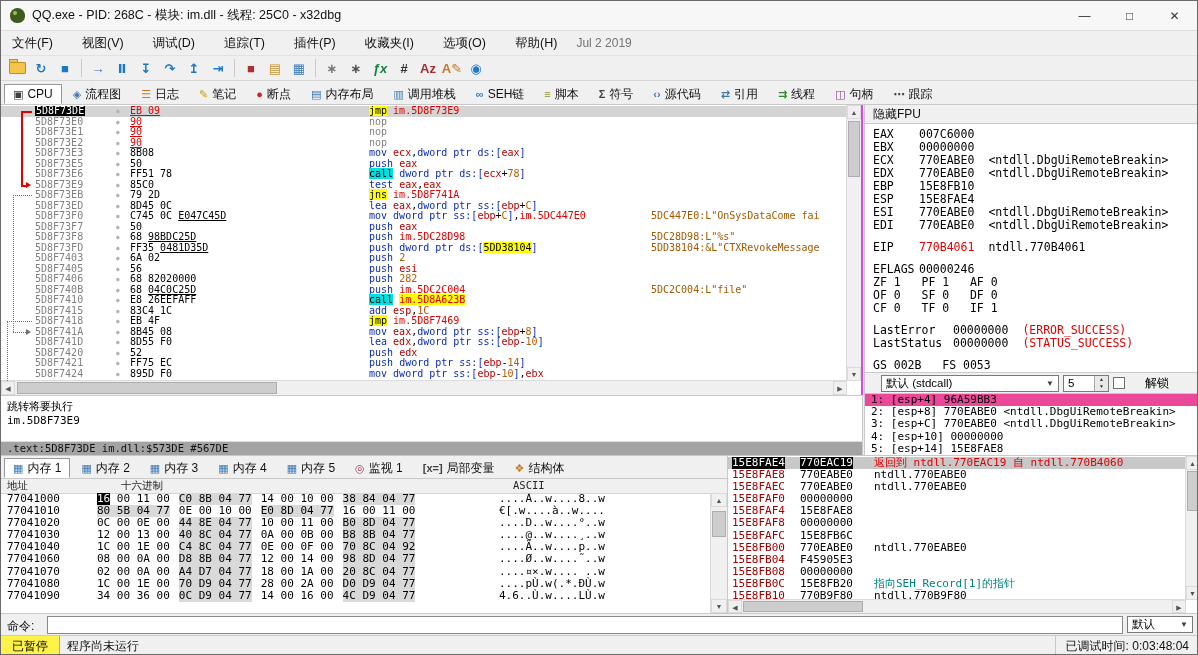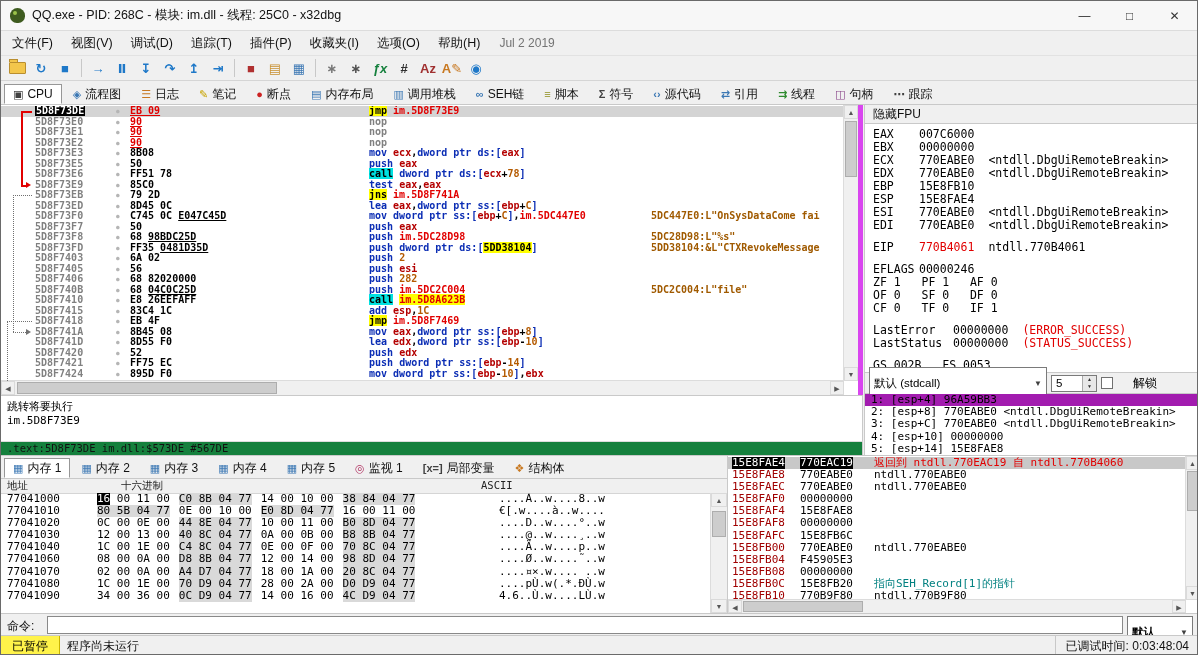--- a/index.html
+++ b/index.html
@@ -27,21 +27,21 @@
   .folder-shape:before{content:"";position:absolute;top:-4px;left:-1px;width:7px;height:2px;background:#F3C64B;border:1px solid #B98E2F;border-bottom:none;}
 
   
   #tabbar{position:absolute;left:0;top:80px;width:100%;height:24px;background:#F0F0F0;border-bottom:1px solid #C9C9C9;box-sizing:border-box;display:flex;align-items:flex-end;padding-left:2px;}
   .tab{display:inline-flex;align-items:center;height:20px;padding:0 8px;margin:0 1px;font-size:12px;color:#111;border:1px solid transparent;box-sizing:border-box;}
   .tab.active{background:#FFFFFF;border:1px solid #979797;border-bottom:1px solid #FFFFFF;}
   .tab-ic{margin-right:4px;font-size:11px;font-weight:bold;}
   #bottom-tabbar{position:absolute;left:0;top:454px;width:726px;height:23px;background:#F0F0F0;border-top:1px solid #C9C9C9;box-sizing:border-box;display:flex;align-items:flex-end;padding-left:2px;}
 
   
-  #disasm-pane{position:absolute;left:0;top:104px;width:862px;height:290px;background:#FFFFFF;border-right:5px solid #d946ef;box-sizing:border-box;overflow:hidden;font-weight:bold;}
+  #disasm-pane{position:absolute;left:0;top:104px;width:862px;height:290px;background:#FFFFFF;border-right:2px solid #d946ef;box-sizing:border-box;overflow:hidden;}
   #disasm-rows{position:absolute;left:0;top:1px;right:14px;bottom:14px;overflow:hidden;}
   #disasm-gutter{position:absolute;left:0;top:1px;width:40px;bottom:14px;pointer-events:none;z-index:3;}
   .drow{position:relative;height:10.5px;line-height:10.5px;font-family:"DejaVu Sans Mono",monospace;font-size:10px;white-space:pre;}
   .drow.dsel{background:#D4D4D4;}
   .c-addr{position:absolute;left:34px;color:#808080;}
   .addr-sel{background:#000;color:#FFF;padding:0 1px;}
   .c-dot{position:absolute;left:115px;top:0;color:#B5B5B5;font-size:6px;line-height:10.5px;}
   .c-bytes{position:absolute;left:129px;color:#000;}
   .c-instr{position:absolute;left:368px;color:#000;}
   .c-cmt{position:absolute;left:650px;width:196px;overflow:hidden;}
@@ -53,44 +53,44 @@
   .tk-r{color:#B40000;}
   .tk-n{color:#B45A00;}
   .tk-f{color:#E10000;}
   .tk-y{background:#FFFF00;color:#000;}
   .tk-yf{background:#FFFF00;color:#E10000;}
   .tk-c{background:#00E1E1;color:#000;}
 
   
   #infobox{position:absolute;left:0;top:394px;width:862px;height:46px;background:#FFFFFF;border-top:1px solid #C9C9C9;border-right:1px solid #C9C9C9;box-sizing:border-box;font-family:"DejaVu Sans Mono",monospace;font-size:11px;padding:4px 6px;}
   #infobox div{line-height:14px;}
-  #statusline{position:absolute;left:0;top:440px;width:862px;height:14px;background:#15803d;border-top:1px solid #DDD;border-right:1px solid #C9C9C9;box-sizing:border-box;font-family:"DejaVu Sans Mono",monospace;font-size:10.5px;line-height:13px;padding-left:6px;color:#111;}
+  #statusline{position:absolute;left:0;top:440px;width:862px;height:14px;background:#a3a3a3;border-top:1px solid #DDD;border-right:1px solid #C9C9C9;box-sizing:border-box;font-family:"DejaVu Sans Mono",monospace;font-size:10.5px;line-height:13px;padding-left:6px;color:#111;}
 
   
   #registers-pane{position:absolute;left:863px;top:104px;width:335px;height:350px;background:#FFFFFF;box-sizing:border-box;border-left:1px solid #C9C9C9;overflow:hidden;}
   #hide-fpu{position:absolute;left:0;top:0;width:100%;height:19px;background:#F0F0F0;border-bottom:1px solid #C9C9C9;font-size:12px;line-height:18px;padding-left:8px;box-sizing:border-box;color:#111;}
   #registers-list{position:absolute;left:0;top:23px;width:100%;}
   .reg-row{height:13px;line-height:13px;font-family:"DejaVu Sans Mono",monospace;font-size:11.5px;white-space:pre;padding-left:8px;}
   .reg-gap{height:9px;}
   .rn{display:inline-block;min-width:46px;}
   .rn.wide{min-width:80px;}
   .rc{margin-left:14px;}
   .red{color:#E10000;}
   #convention-bar{position:absolute;left:0;top:267px;width:100%;height:22px;background:#F0F0F0;border-top:1px solid #C9C9C9;border-bottom:1px solid #C9C9C9;box-sizing:border-box;display:flex;align-items:center;padding:0 4px;gap:4px;}
-  .combo{background:#FFF;border:1px solid #7A7A7A;height:17px;display:flex;align-items:center;font-size:11.5px;padding:15px 4px;box-sizing:border-box;}
+  .combo{background:#FFF;border:1px solid #7A7A7A;height:17px;display:flex;align-items:center;font-size:11.5px;padding:7px 4px;box-sizing:border-box;margin-left:12px;}
   .combo .arr{margin-left:auto;font-size:8px;color:#404040;padding-left:5px;}
   #conv-combo{flex:0 0 178px;}
   .spinbox{flex:0 0 46px;background:#FFF;border:1px solid #7A7A7A;height:17px;box-sizing:border-box;display:flex;align-items:center;font-size:11.5px;padding-left:4px;position:relative;}
   .spin-btns{position:absolute;right:0;top:0;bottom:0;width:13px;display:flex;flex-direction:column;border-left:1px solid #AAA;}
   .spin-btns span{flex:1;font-size:5px;line-height:7px;text-align:center;background:#E8E8E8;color:#333;}
   .chkwrap{display:flex;align-items:center;font-size:12px;gap:20px;}
   .chk{width:12px;height:12px;background:#FFF;border:1px solid #707070;box-sizing:border-box;}
   #args-list{position:absolute;left:0;top:289px;width:100%;bottom:0;background:#FFF;}
   .arg-row{height:12.2px;line-height:12.2px;font-family:"DejaVu Sans Mono",monospace;font-size:11px;white-space:pre;padding-left:6px;overflow:hidden;}
-  .arg-row.sel{background:#a21caf;}
+  .arg-row.sel{background:#ec4899;}
 
   
   #dump-pane{position:absolute;left:0;top:477px;width:726px;height:135px;background:#FFF;border-top:1px solid #C9C9C9;box-sizing:border-box;overflow:hidden;}
   #dump-header{position:absolute;left:0;top:0;width:100%;height:14px;background:#F0F0F0;border-bottom:1px solid #D5D5D5;font-family:"DejaVu Sans Mono",monospace;font-size:10.5px;line-height:13px;color:#222;}
   #dump-header span{position:absolute;}
   #dump-rows{position:absolute;left:0;top:14px;right:16px;bottom:0;overflow:hidden;}
   .mrow{position:relative;height:12.1px;line-height:12.1px;font-family:"DejaVu Sans Mono",monospace;font-size:11px;white-space:pre;}
   .m-addr{position:absolute;left:6px;}
   .m-hex{position:absolute;left:96px;}
   .m-group{display:inline-block;margin-right:9px;}
@@ -112,21 +112,21 @@
 
   
   .sb-btn{position:absolute;width:14px;height:14px;color:#555;font-size:7px;text-align:center;line-height:13px;background:#F0F0F0;border:1px solid #DADADA;box-sizing:border-box;}
   .sb-track{position:absolute;background:#F0F0F0;}
   .sb-thumb{position:absolute;background:#CDCDCD;border:1px solid #ADADAD;box-sizing:border-box;}
 
   
   #cmdbar{position:absolute;left:0;top:612px;width:100%;height:22px;background:#F0F0F0;border-top:1px solid #C9C9C9;box-sizing:border-box;}
   #cmd-label{position:absolute;left:6px;top:4px;font-size:12px;color:#111;}
   #cmd-input{position:absolute;left:46px;top:2px;right:74px;height:16px;border:1px solid #898989;background:#FFF;font-size:12px;padding:0 3px;font-family:"DejaVu Sans Mono",monospace;}
-  #cmd-combo{position:absolute;right:4px;top:2px;width:66px;height:17px;font-weight:bold;}
+  #cmd-combo{position:absolute;right:4px;top:2px;width:66px;height:17px;}
 
   
   #statusbar{position:absolute;left:0;top:634px;width:100%;height:21px;background:#F0F0F0;border-top:1px solid #C9C9C9;box-sizing:border-box;font-size:12px;}
   #status-paused{position:absolute;left:0;top:0;width:58px;height:100%;background:#FFF34A;border-right:1px solid #C9B400;text-align:center;line-height:20px;color:#000;}
   #status-msg{position:absolute;left:66px;top:0;line-height:20px;color:#111;}
   #status-time{position:absolute;right:8px;top:0;line-height:20px;color:#111;border-left:1px solid #C8C8C8;padding-left:10px;}
 </style>
 </head>
 <body>
 
@@ -136,21 +136,21 @@
     <span id="app-icon"></span>
     <span id="window-title">QQ.exe - PID: 268C - 模块: im.dll - 线程: 25C0 - x32dbg</span>
     <span id="win-controls">
       <span class="win-btn">—</span>
       <span class="win-btn">□</span>
       <span class="win-btn">✕</span>
     </span>
   </div>
 
   <div id="menubar">
-    <span style="display:flex;">
+    <span style="display:flex;gap:11px;">
         <span class="menu-item">文件(F)</span>
         <span class="menu-item">视图(V)</span>
         <span class="menu-item">调试(D)</span>
         <span class="menu-item">追踪(T)</span>
         <span class="menu-item">插件(P)</span>
         <span class="menu-item">收藏夹(I)</span>
         <span class="menu-item">选项(O)</span>
         <span class="menu-item">帮助(H)</span>
       </span>
     <span id="build-date">Jul 2 2019</span>
@@ -389,28 +389,28 @@
       <div class="tab">
         <span class="tab-ic" style="color: rgb(200, 120, 32);">❖</span>
         <span>结构体</span>
       </div>
     </div>
 
   <div id="dump-pane">
     <div id="dump-header">
       <span style="left:6px;">地址</span>
       <span style="left:120px;">十六进制</span>
-      <span style="left:480px;">ASCII</span>
+      <span style="left:512px;">ASCII</span>
     </div>
     <div id="dump-rows">
         <div class="mrow"><span class="m-addr">77041000</span><span class="m-hex"><span class="m-group"><span class="selbyte">16</span><span> 00 11 00</span></span><span class="m-group hl">C0 8B 04 77</span><span class="m-group">14 00 10 00</span><span class="m-group hl">38 84 04 77</span></span><span class="m-ascii">....À..w....8..w</span></div>
         <div class="mrow"><span class="m-addr">77041010</span><span class="m-hex"><span class="m-group hl">80 5B 04 77</span><span class="m-group">0E 00 10 00</span><span class="m-group hl">E0 8D 04 77</span><span class="m-group">16 00 11 00</span></span><span class="m-ascii">€[.w....à..w....</span></div>
         <div class="mrow"><span class="m-addr">77041020</span><span class="m-hex"><span class="m-group">0C 00 0E 00</span><span class="m-group hl">44 8E 04 77</span><span class="m-group">10 00 11 00</span><span class="m-group hl">B0 8D 04 77</span></span><span class="m-ascii">....D..w....°..w</span></div>
         <div class="mrow"><span class="m-addr">77041030</span><span class="m-hex"><span class="m-group">12 00 13 00</span><span class="m-group hl">40 8C 04 77</span><span class="m-group">0A 00 0B 00</span><span class="m-group hl">B8 8B 04 77</span></span><span class="m-ascii">....@..w....¸..w</span></div>
-        <div class="mrow"><span class="m-addr">77041040</span><span class="m-hex"><span class="m-group">1C 00 1E 00</span><span class="m-group hl">C4 8C 04 77</span><span class="m-group">0E 00 0F 00</span><span class="m-group hl">70 8C 04 77</span></span><span class="m-ascii">....Ä..w....p..w</span></div>
+        <div class="mrow"><span class="m-addr">77041040</span><span class="m-hex"><span class="m-group">1C 00 1E 00</span><span class="m-group hl">C4 8C 04 77</span><span class="m-group">0E 00 0F 00</span><span class="m-group hl">70 8C 04 92</span></span><span class="m-ascii">....Ä..w....p..w</span></div>
         <div class="mrow"><span class="m-addr">77041060</span><span class="m-hex"><span class="m-group">08 00 0A 00</span><span class="m-group hl">D8 8B 04 77</span><span class="m-group">12 00 14 00</span><span class="m-group hl">98 8D 04 77</span></span><span class="m-ascii">....Ø..w....˜..w</span></div>
         <div class="mrow"><span class="m-addr">77041070</span><span class="m-hex"><span class="m-group">02 00 0A 00</span><span class="m-group hl">A4 D7 04 77</span><span class="m-group">18 00 1A 00</span><span class="m-group hl">20 8C 04 77</span></span><span class="m-ascii">....¤×.w.... ..w</span></div>
         <div class="mrow"><span class="m-addr">77041080</span><span class="m-hex"><span class="m-group">1C 00 1E 00</span><span class="m-group hl">70 D9 04 77</span><span class="m-group">28 00 2A 00</span><span class="m-group hl">D0 D9 04 77</span></span><span class="m-ascii">....pÙ.w(.*.ÐÙ.w</span></div>
         <div class="mrow"><span class="m-addr">77041090</span><span class="m-hex"><span class="m-group">34 00 36 00</span><span class="m-group hl">0C D9 04 77</span><span class="m-group">14 00 16 00</span><span class="m-group hl">4C D9 04 77</span></span><span class="m-ascii">4.6..Ù.w....LÙ.w</span></div>
       </div>
     <div class="sb-track" style="right:0;top:14px;width:16px;bottom:0;border-left:1px solid #DCDCDC;">
       <div class="sb-btn" style="top:0;right:0;width:16px;">▲</div>
       <div class="sb-thumb" style="top:18px;right:1px;width:14px;height:26px;"></div>
       <div class="sb-btn" style="bottom:0;right:0;width:16px;">▼</div>
     </div>

